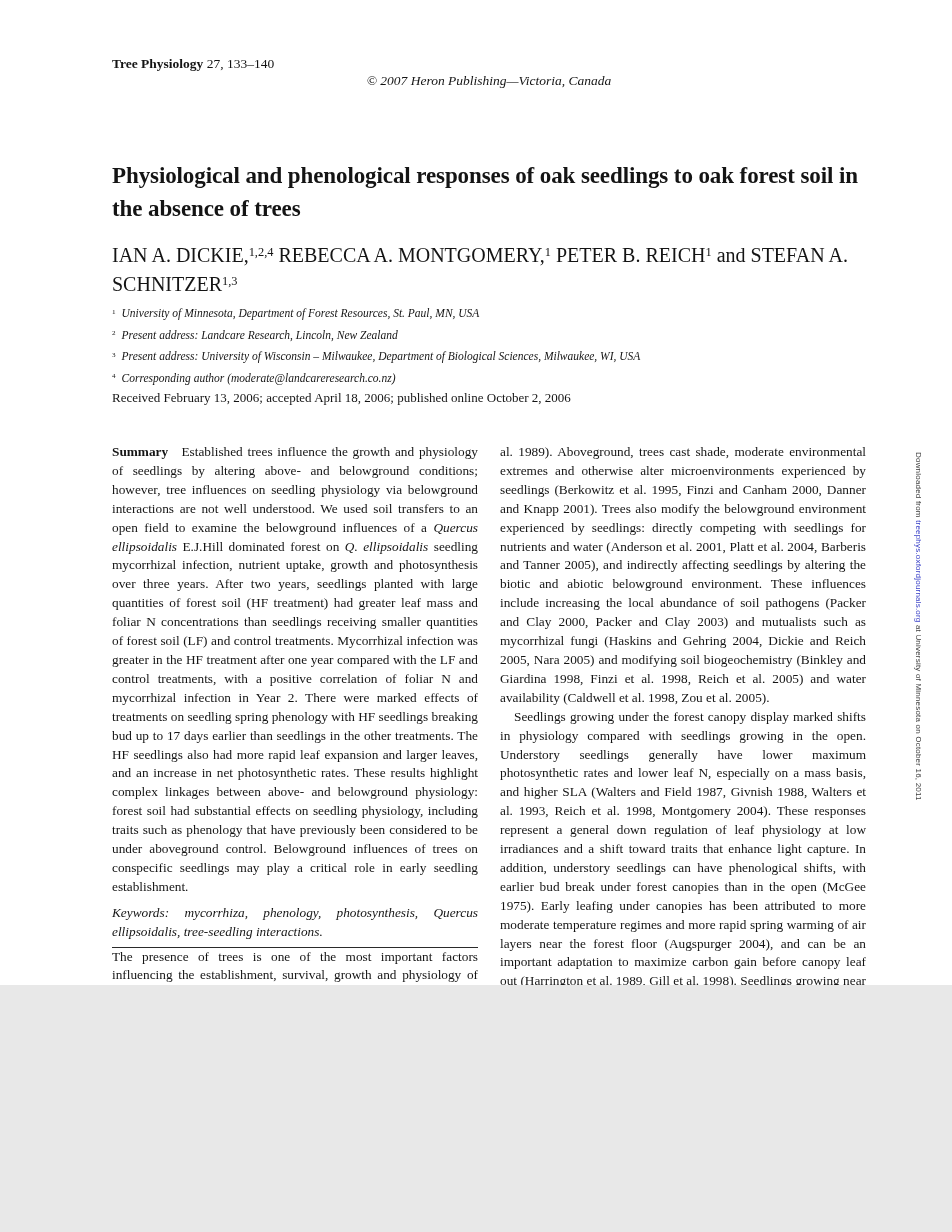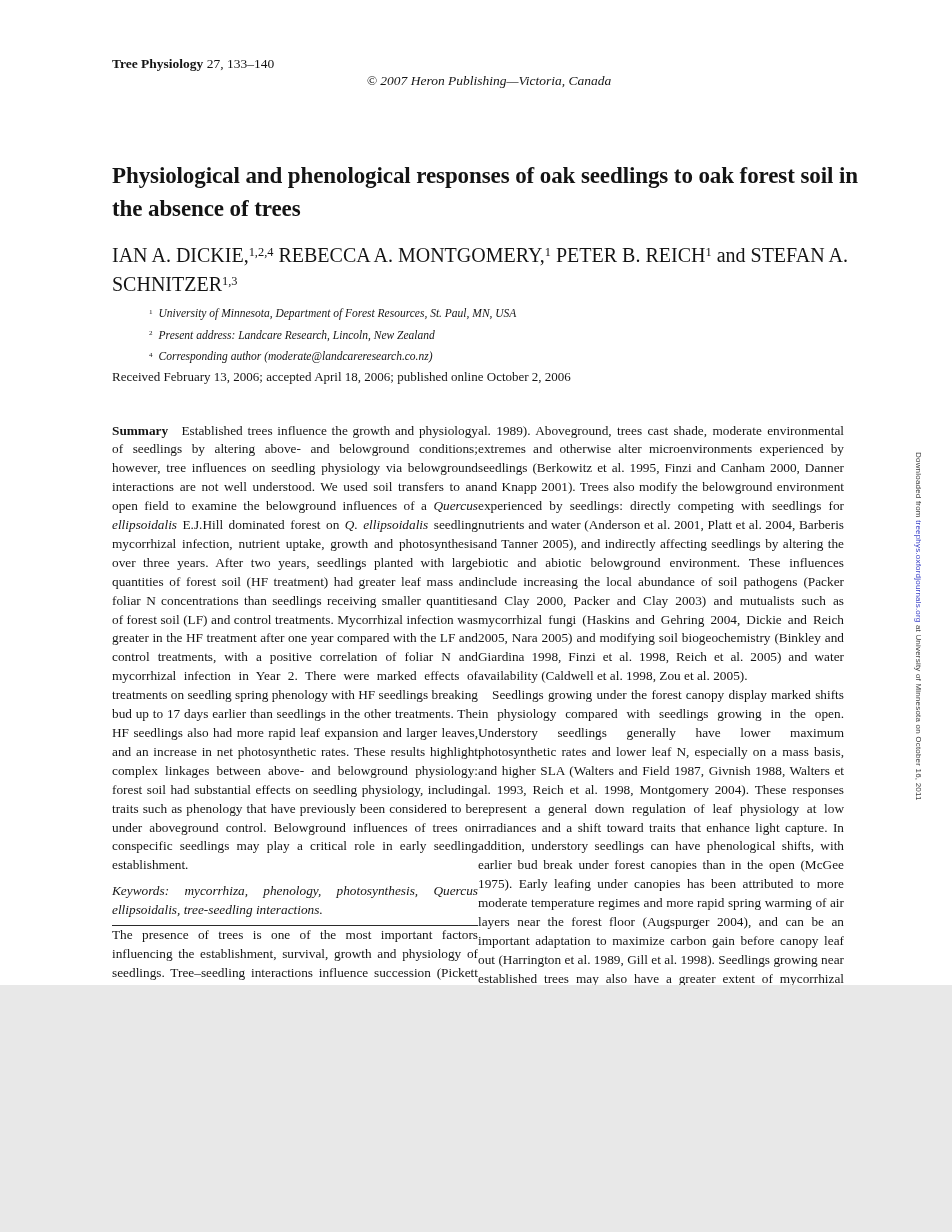--- a/index.html
+++ b/index.html
@@ -32,28 +32,29 @@
   }
   .authors { margin-top: 16px; font-size: 20px; line-height: 29px; }
   sup, .r-sup {
     font-size: 62%;
     line-height: 0;
     position: relative;
     top: -0.45em;
     vertical-align: baseline;
     font-style: normal;
   }
-  .affiliations { margin-top: 4px; font-size: 11.5px; line-height: 21.5px; margin-left: 37px; }
+  .affiliations { margin-top: 4px; font-size: 11.5px; line-height: 21.5px; }
   .aff-row { white-space: nowrap; }
   .aff-marker { margin-right: 6px; }
   .aff-text { font-style: italic; }
   .received { margin-top: 0; font-size: 13px; line-height: 17px; }
   
   .columns {
     display: flex;
+    gap: 22px;
     margin-top: 37px;
     font-size: 13.3px;
     line-height: 18.9px;
   }
   .col { width: 366px; }
   .para { margin: 0; text-align: justify; }
   .para.indent { text-indent: 14px; }
   .r-bold { font-weight: bold; }
   .r-italic { font-style: italic; }
   .keywords {
@@ -99,20 +100,21 @@
       <div class="copyright">© 2007 Heron Publishing—Victoria, Canada</div>
     </div>
 
     <h1 class="title">Physiological and phenological responses of oak seedlings to oak forest soil in the absence of trees</h1>
 
     <div class="authors"><span>IAN A. DICKIE,</span><sup class="r-sup">1,2,4</sup><span> REBECCA A. MONTGOMERY,</span><sup class="r-sup">1</sup><span> PETER B. REICH</span><sup class="r-sup">1</sup><span> and STEFAN A. SCHNITZER</span><sup class="r-sup">1,3</sup></div>
 
     <div class="affiliations">
         <div class="aff-row"><sup class="aff-marker">1</sup><span class="aff-text">University of Minnesota, Department of Forest Resources, St. Paul, MN, USA</span></div>
         <div class="aff-row"><sup class="aff-marker">2</sup><span class="aff-text">Present address: Landcare Research, Lincoln, New Zealand</span></div>
+        <div class="aff-row"><sup class="aff-marker">3</sup><span class="aff-text">Present address: University of Wisconsin – Milwaukee, Department of Biological Sciences, Milwaukee, WI, USA</span></div>
         <div class="aff-row"><sup class="aff-marker">4</sup><span class="aff-text">Corresponding author (moderate@landcareresearch.co.nz)</span></div>
       </div>
 
     <div class="received">Received February 13, 2006; accepted April 18, 2006; published online October 2, 2006</div>
 
     <div class="columns">
       <div class="col">
         <p class="para"><span class="r-bold">Summary</span><span>  Established trees influence the growth and physiology of seedlings by altering above- and belowground conditions; however, tree influences on seedling physiology via belowground interactions are not well understood. We used soil transfers to an open field to examine the belowground influences of a </span><span class="r-italic">Quercus ellipsoidalis</span><span> E.J.Hill dominated forest on </span><span class="r-italic">Q. ellipsoidalis</span><span> seedling mycorrhizal infection, nutrient uptake, growth and photosynthesis over three years. After two years, seedlings planted with large quantities of forest soil (HF treatment) had greater leaf mass and foliar N concentrations than seedlings receiving smaller quantities of forest soil (LF) and control treatments. Mycorrhizal infection was greater in the HF treatment after one year compared with the LF and control treatments, with a positive correlation of foliar N and mycorrhizal infection in Year 2. There were marked effects of treatments on seedling spring phenology with HF seedlings breaking bud up to 17 days earlier than seedlings in the other treatments. The HF seedlings also had more rapid leaf expansion and larger leaves, and an increase in net photosynthetic rates. These results highlight complex linkages between above- and belowground physiology: forest soil had substantial effects on seedling physiology, including traits such as phenology that have previously been considered to be under aboveground control. Belowground influences of trees on conspecific seedlings may play a critical role in early seedling establishment.</span></p>
         <p class="para keywords">Keywords: mycorrhiza, phenology, photosynthesis, Quercus ellipsoidalis, tree-seedling interactions.</p>
         <hr class="kw-rule">

